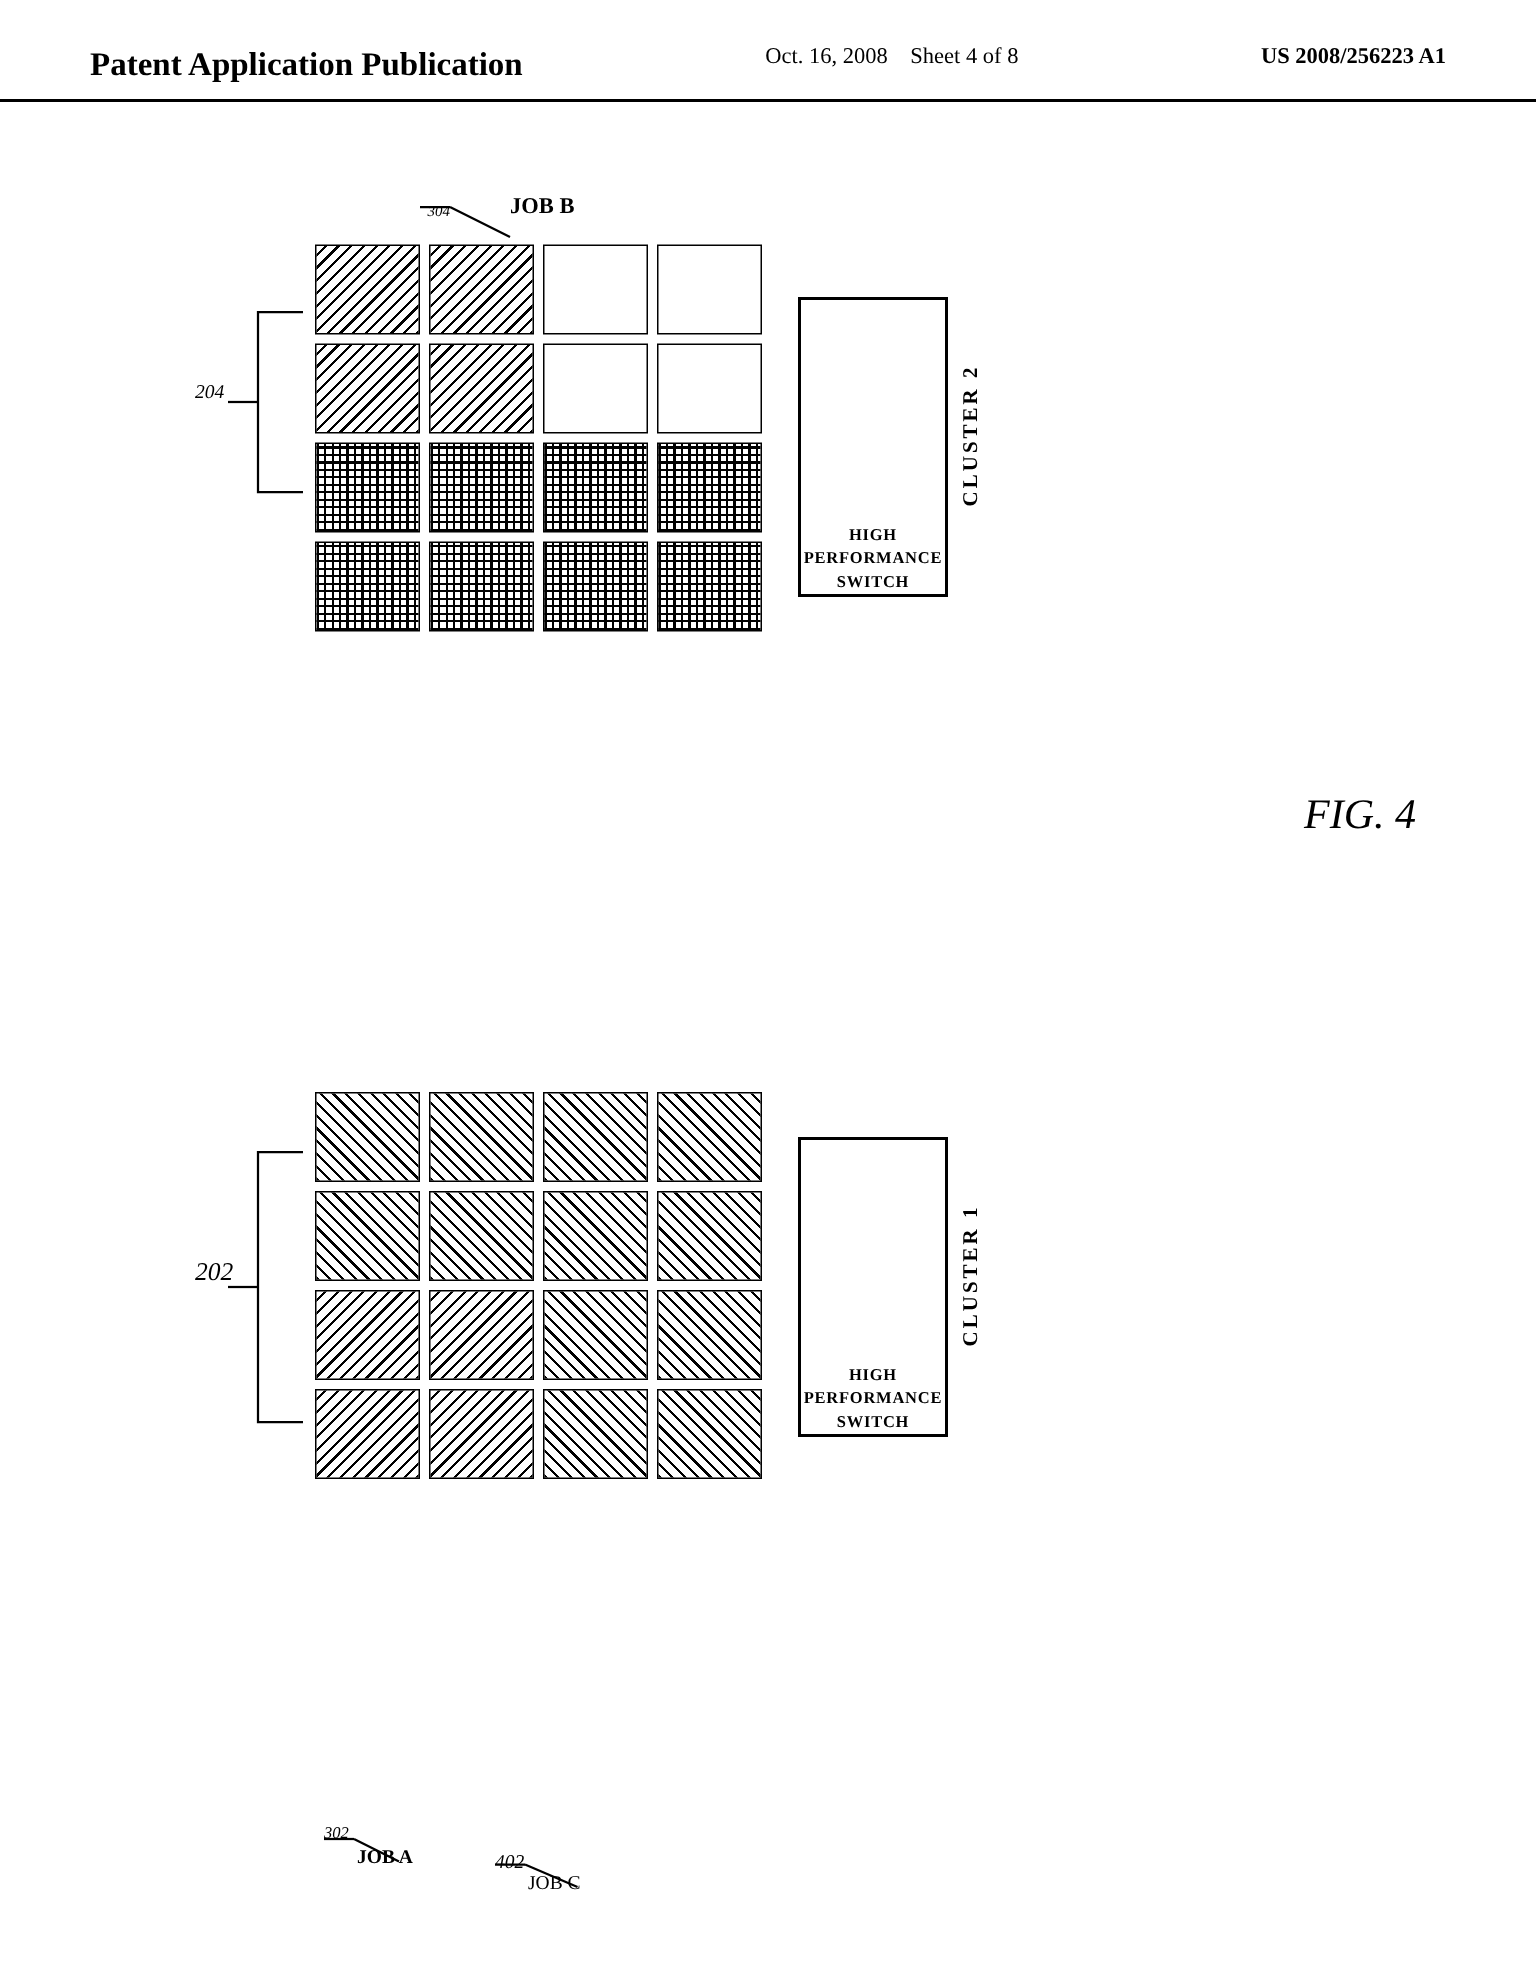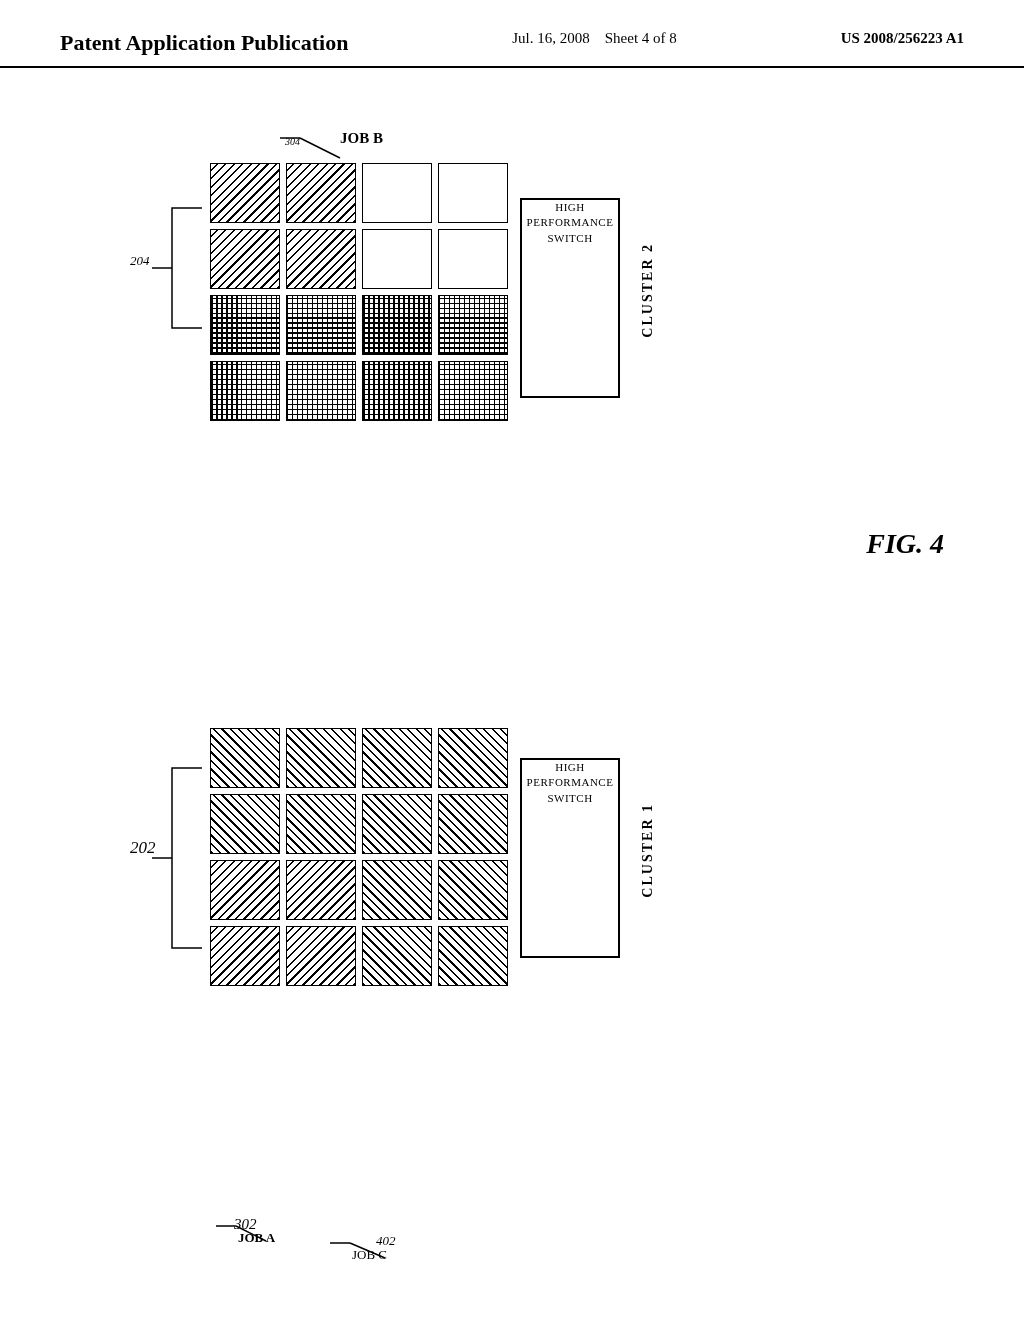--- a/index.html
+++ b/index.html
@@ -40,21 +40,21 @@
       height: 1220px;
     }
 
     
     .fig-label {
       position: absolute;
       right: 80px;
       top: 460px;
       font-size: 28px;
       font-style: italic;
-      font-weight: bold;
+      font-weight: normal;
     }
 
     .node {
       width: 70px;
       height: 60px;
       border: 1.5px solid #000;
       position: relative;
       overflow: hidden;
     }
 
@@ -90,36 +90,37 @@
         transparent 1.5px,
         transparent 6px
       );
     }
 
     
     .switch-box {
       position: absolute;
       border: 2px solid #000;
       display: flex;
-      align-items: flex-start;
+      align-items: flex-end;
       justify-content: center;
       text-align: center;
       font-size: 11px;
-      font-weight: normal;
+      font-weight: bold;
       line-height: 1.4;
       letter-spacing: 0.5px;
+      margin-left: 12px;
     }
   </style>
 </head>
 <body>
 
 <div class="header">
   <div class="header-left">Patent Application Publication</div>
   <div class="header-center">
-    <span>Jul. 16, 2008</span>&nbsp;&nbsp;&nbsp;
+    <span>Oct. 16, 2008</span>&nbsp;&nbsp;&nbsp;
     <span>Sheet 4 of 8</span>
   </div>
   <div class="header-right">US 2008/256223 A1</div>
 </div>
 
 <div class="diagram-area">
 
   <div class="fig-label">FIG. 4</div>
 
   <div style="position:absolute; left:285px; top:68px; font-size:10px; font-style:italic;text-align:right;">304</div>
@@ -205,26 +206,26 @@
     <path d="M50,10 L20,10 L20,190 L50,190" fill="none" stroke="#000" stroke-width="1.5"></path>
     <line x1="0" y1="100" x2="20" y2="100" stroke="#000" stroke-width="1.5"></line>
   </svg>
   <div style="position:absolute; left:130px; top:770px; font-size:17px; font-style:italic;">202</div>
 
   <div style="position:absolute; left:216px; top:1148px;">
     <svg width="100" height="30">
       <line x1="0" y1="10" x2="20" y2="10" stroke="#000" stroke-width="1.5"></line>
       <line x1="20" y1="10" x2="50" y2="25" stroke="#000" stroke-width="1.5"></line>
     </svg>
-    <div style="position:absolute; left:0px; top:0px; font-size:15px; font-style:italic;margin-left:18px;">302</div>
+    <div style="position:absolute; left:0px; top:0px; font-size:11px; font-style:italic;">302</div>
     <div style="position:absolute; left:22px; top:14px; font-size:13px; font-weight:bold;text-align:right;">JOB A</div>
   </div>
 
   <div style="position:absolute; left:330px; top:1165px;">
     <svg width="100" height="30">
       <line x1="0" y1="10" x2="20" y2="10" stroke="#000" stroke-width="1.5"></line>
       <line x1="20" y1="10" x2="55" y2="25" stroke="#000" stroke-width="1.5"></line>
     </svg>
-    <div style="position:absolute; left:0px; top:0px; font-size:13px; font-style:italic;margin-left:46px;">402</div>
+    <div style="position:absolute; left:0px; top:0px; font-size:13px; font-style:italic;">402</div>
     <div style="position:absolute; left:22px; top:14px; font-size:13px; font-weight:normal;">JOB C</div>
   </div>
 
 </div>
 
 </body></html>

